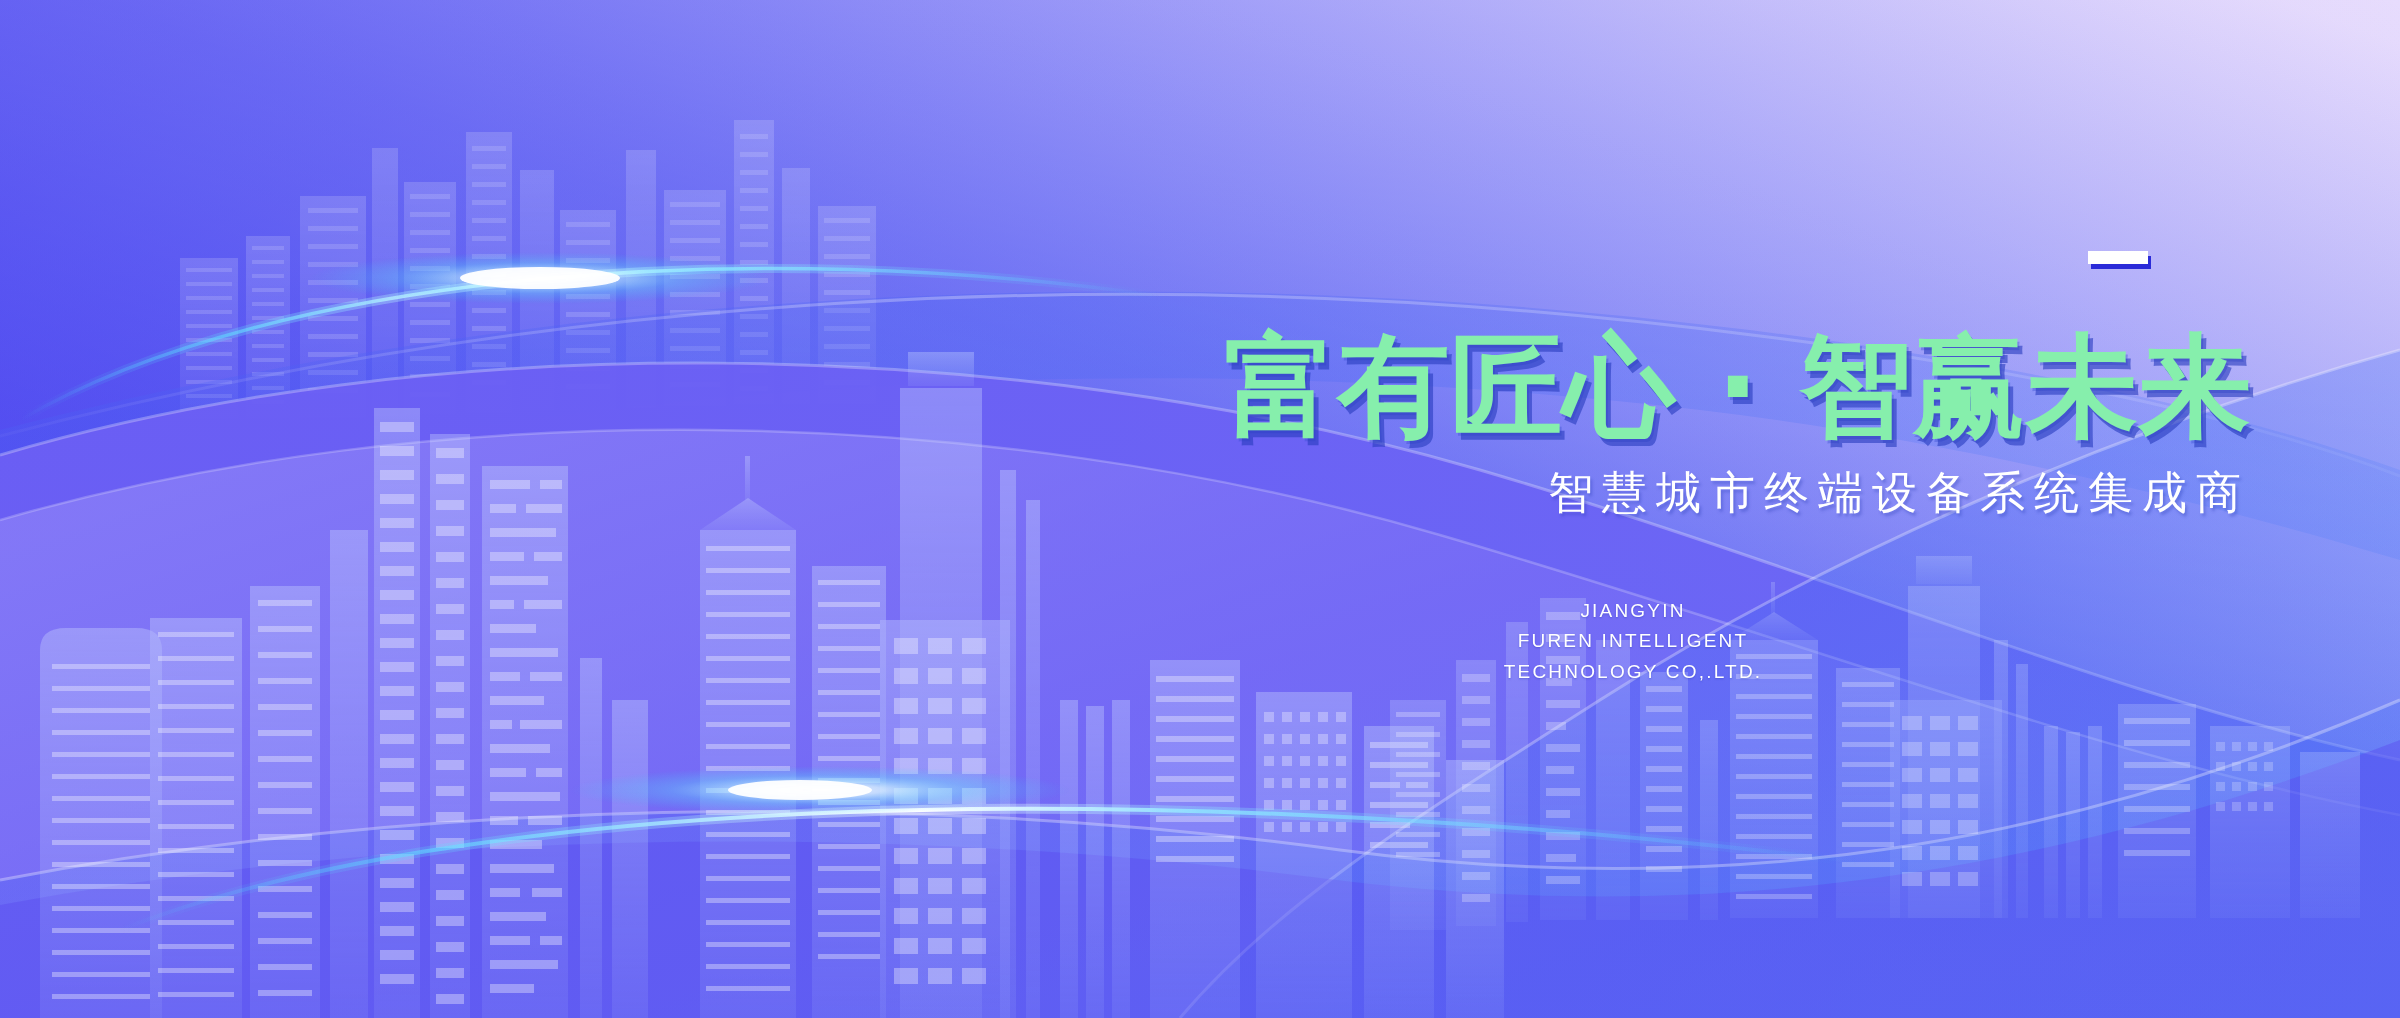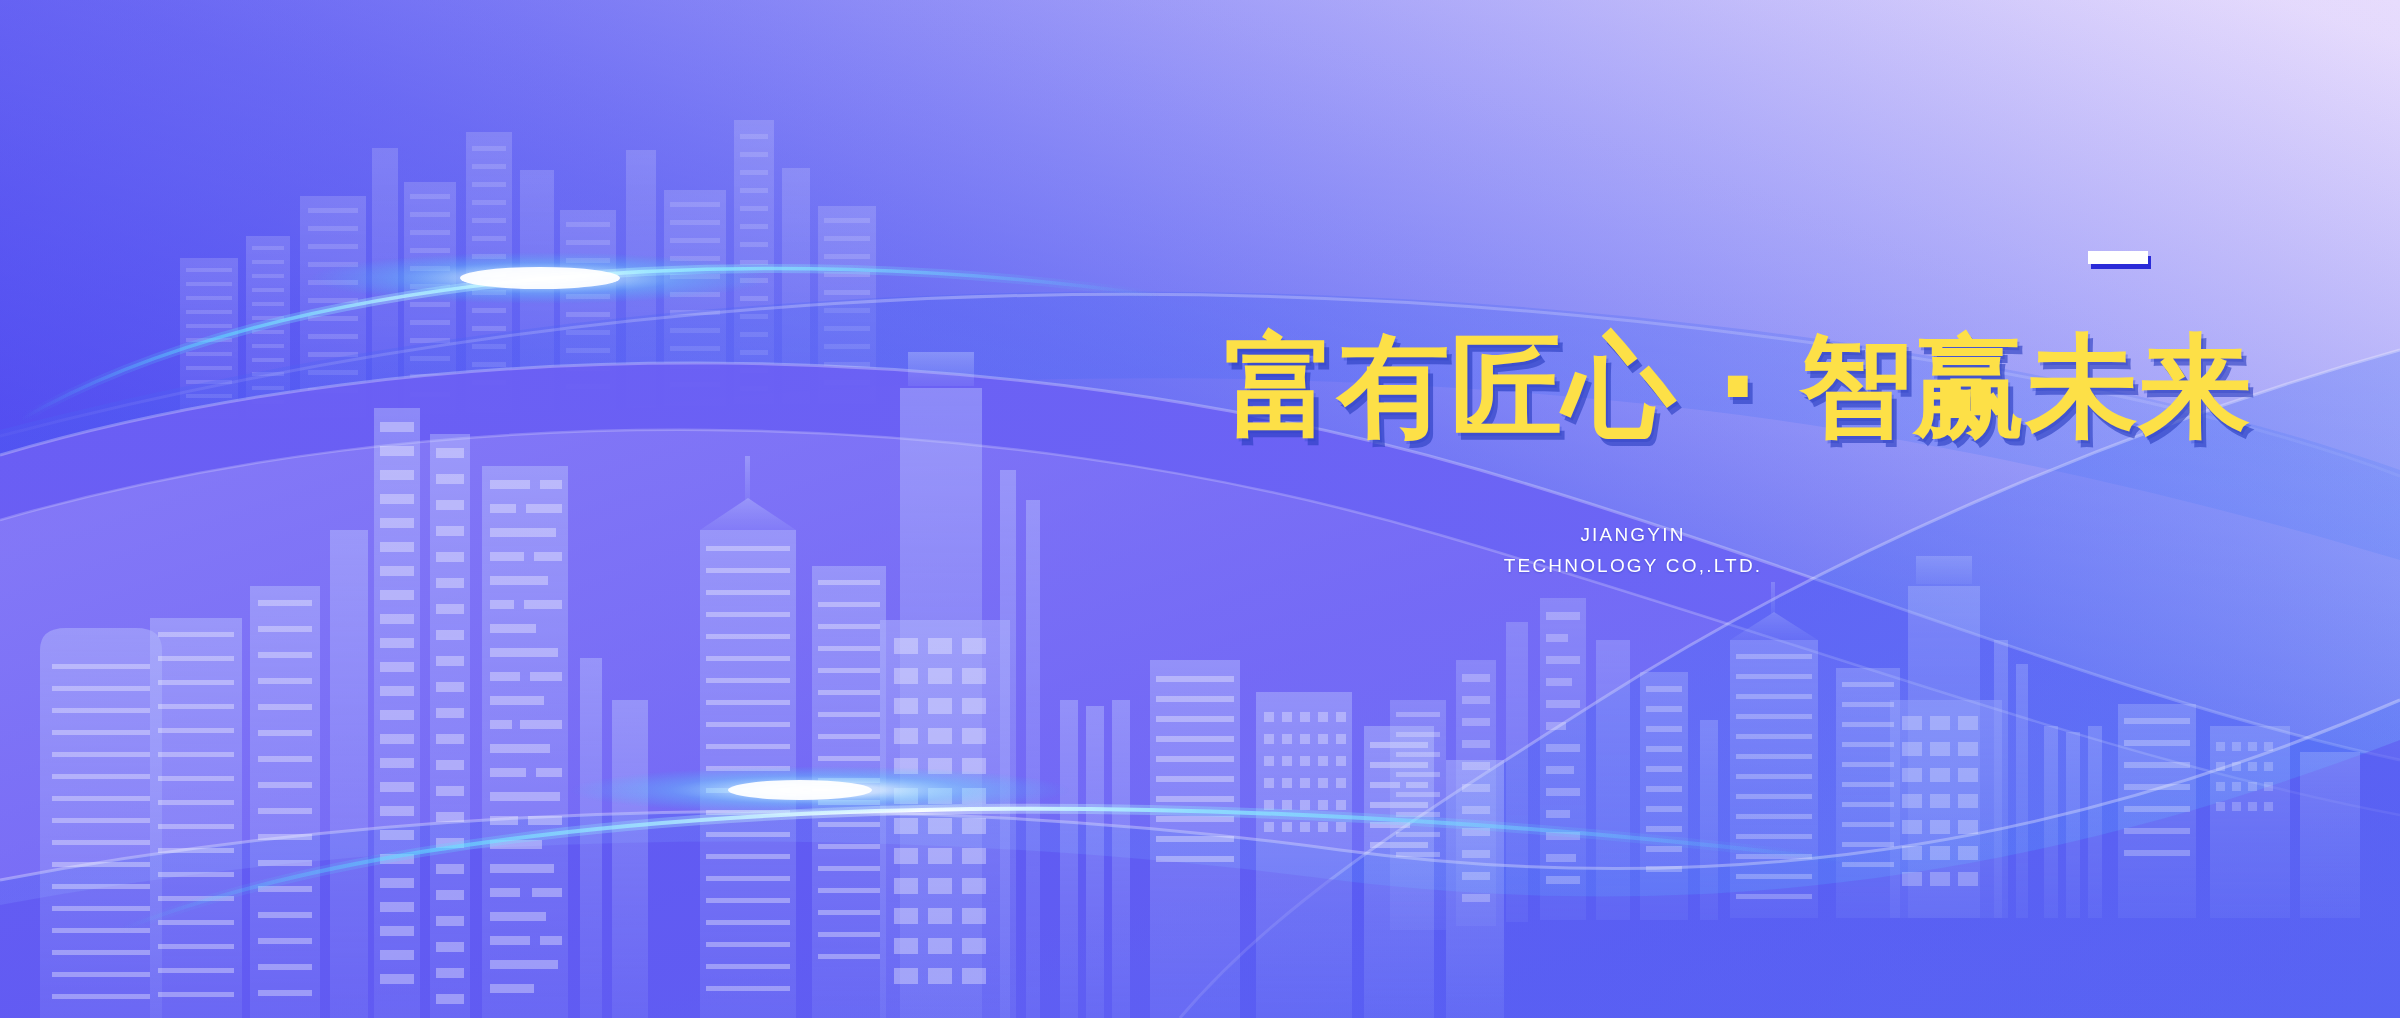--- a/index.html
+++ b/index.html
@@ -30,21 +30,21 @@
     box-shadow:3px 5px 0 0 #2b2bd8;
     position:relative;
   }
   #main-title{
     margin:0;
     margin-top:62px;
     margin-right:8px;
     font-size:112px;
     line-height:1.0;
     font-weight:bold;
-    color:#fde047;
+    color:#86efac;
     letter-spacing:1px;
     white-space:nowrap;
     text-shadow:
        5px 7px 0 rgba(40,60,190,0.60),
        2px 3px 0 rgba(60,80,210,0.40);
     font-family:"DejaVu Sans","Liberation Sans",sans-serif;
   }
   #subtitle{
     margin:0;
     margin-top:26px;
@@ -823,19 +823,21 @@
       <path d="M120,930 C450,800 1100,770 1860,862" fill="none" stroke="url(#glowLine)" stroke-width="10" opacity="0.40"></path>
       <path d="M120,930 C450,800 1100,770 1860,862" fill="none" stroke="url(#glowLine)" stroke-width="4" opacity="1"></path>
       <ellipse cx="820" cy="790" rx="250" ry="24" fill="url(#glowBlob)" opacity="0.9"></ellipse>
       <ellipse cx="800" cy="790" rx="72" ry="10" fill="#ffffff" opacity="0.95"></ellipse>
     </g>
   </svg>
 
   <div id="text-block">
     <div id="accent-dash"></div>
     <h1 id="main-title">富有匠心 · 智赢未来</h1>
+    <h2 id="subtitle">智慧城市终端设备系统集成商</h2>
     <div id="company-en">
       <span>JIANGYIN</span>
+      <span>FUREN INTELLIGENT</span>
       <span>TECHNOLOGY CO,.LTD.</span>
     </div>
   </div>
 
 </div>
 
 </body></html>

